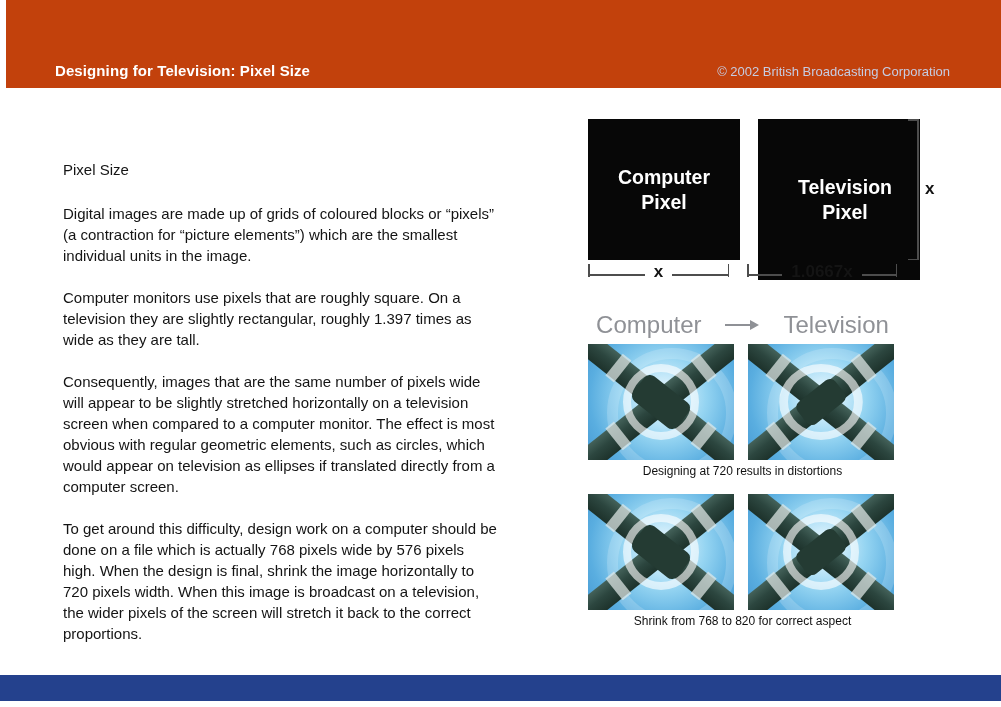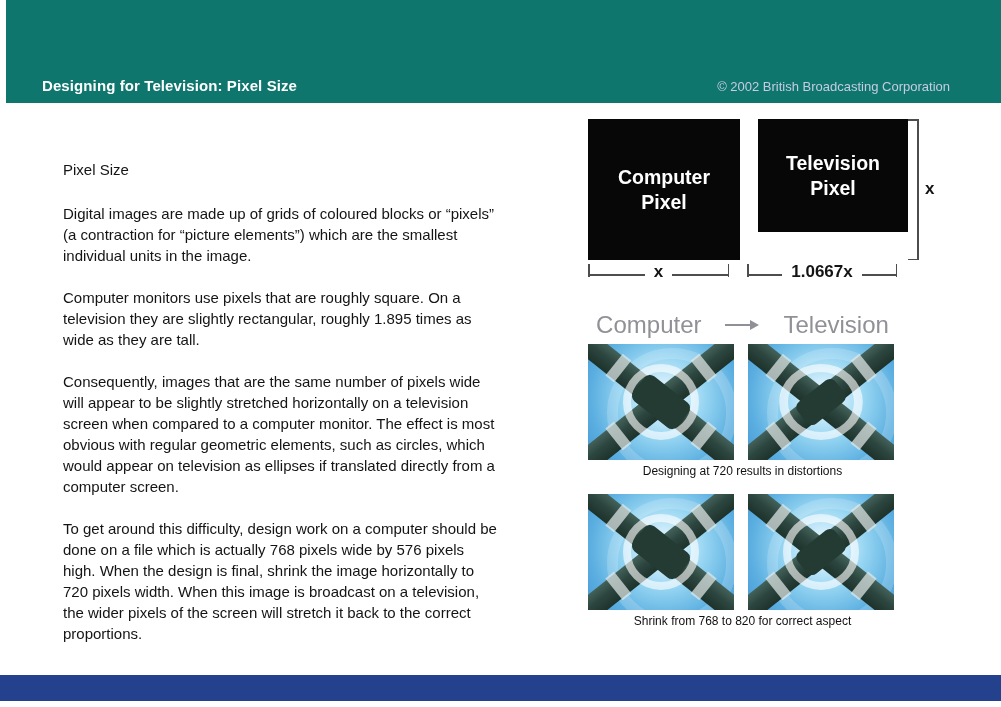--- a/index.html
+++ b/index.html
@@ -1,40 +1,40 @@
 <!DOCTYPE html>
 <html><head>
 <meta charset="utf-8">
 <style>
   html,body{margin:0;padding:0;background:#ffffff;}
   .page{position:relative;width:1001px;height:707px;background:#ffffff;overflow:hidden;
         font-family:"Liberation Sans","DejaVu Sans",sans-serif;}
 
   
-  .header-bar{position:absolute;left:6px;top:0;right:0;height:103px;background:#0f766e;
+  .header-bar{position:absolute;left:6px;top:0;right:0;height:88px;background:#c2410c;
               display:flex;align-items:flex-end;justify-content:space-between;
-              padding:0 51px 9px 36px;box-sizing:border-box;}
+              padding:0 51px 9px 49px;box-sizing:border-box;}
   .header-title{color:#ffffff;font-weight:700;font-size:15px;letter-spacing:.1px;}
   .header-copyright{color:#c6cce2;font-size:13px;}
   .footer-bar{position:absolute;left:0;right:0;top:675px;height:26px;background:#24418d;}
 
   
   .text-col{position:absolute;left:63px;top:131px;width:437px;color:#141414;
             font-size:15px;line-height:21px;margin-top:28px;}
   .text-col h2{font-size:15px;font-weight:400;margin:0 0 23px 0;}
   .text-col p{margin:0 0 21px 0;}
 
   
   .figure-col{position:absolute;left:588px;top:119px;width:365px;height:525px;}
 
   .boxes-row{position:absolute;top:0;left:0;display:flex;gap:18px;}
   .pixel-box{background:#070707;color:#ffffff;display:flex;align-items:center;justify-content:center;
              text-align:center;font-weight:700;font-size:19.5px;line-height:1.28;}
   .box-computer{width:152px;height:141px;}
-  .box-television{width:150px;height:113px;}
+  .box-television{width:150px;height:161px;padding-left:12px;}
   .pixel-box span{display:block;width:112px;}
 
   
   .vbracket{position:absolute;left:319px;top:0;width:34px;height:141px;}
   .vline{position:absolute;left:10px;top:0;bottom:0;width:1.5px;background:#4d4d4d;}
   .vcap{position:absolute;left:1px;width:10px;height:1.5px;background:#4d4d4d;}
   .vcap.top{top:0;}.vcap.bot{bottom:0;}
   .vb-label{position:absolute;left:18px;top:50%;transform:translateY(-55%);
             font-size:17px;font-weight:700;color:#141414;}
 
@@ -85,21 +85,21 @@
 <div class="page">
 
   <header class="header-bar">
     <span class="header-title">Designing for Television: Pixel Size</span>
     <span class="header-copyright">© 2002 British Broadcasting Corporation</span>
   </header>
 
   <section class="text-col">
     <h2>Pixel Size</h2>
     <p>Digital images are made up of grids of coloured blocks or “pixels” (a contraction for “picture elements”) which are the smallest individual units in the image.</p>
-    <p>Computer monitors use pixels that are roughly square. On a television they are slightly rectangular, roughly 1.895 times as wide as they are tall.</p>
+    <p>Computer monitors use pixels that are roughly square. On a television they are slightly rectangular, roughly 1.397 times as wide as they are tall.</p>
     <p>Consequently, images that are the same number of pixels wide will appear to be slightly stretched horizontally on a television screen when compared to a computer monitor. The effect is most obvious with regular geometric elements, such as circles, which would appear on television as ellipses if translated directly from a computer screen.</p>
     <p>To get around this difficulty, design work on a computer should be done on a file which is actually 768 pixels wide by 576 pixels high. When the design is final, shrink the image horizontally to 720 pixels width. When this image is broadcast on a television, the wider pixels of the screen will stretch it back to the correct proportions.</p>
   </section>
 
   <aside class="figure-col">
 
     <div class="boxes-row">
       <div class="pixel-box box-computer">
         <span>Computer Pixel</span>
       </div>

